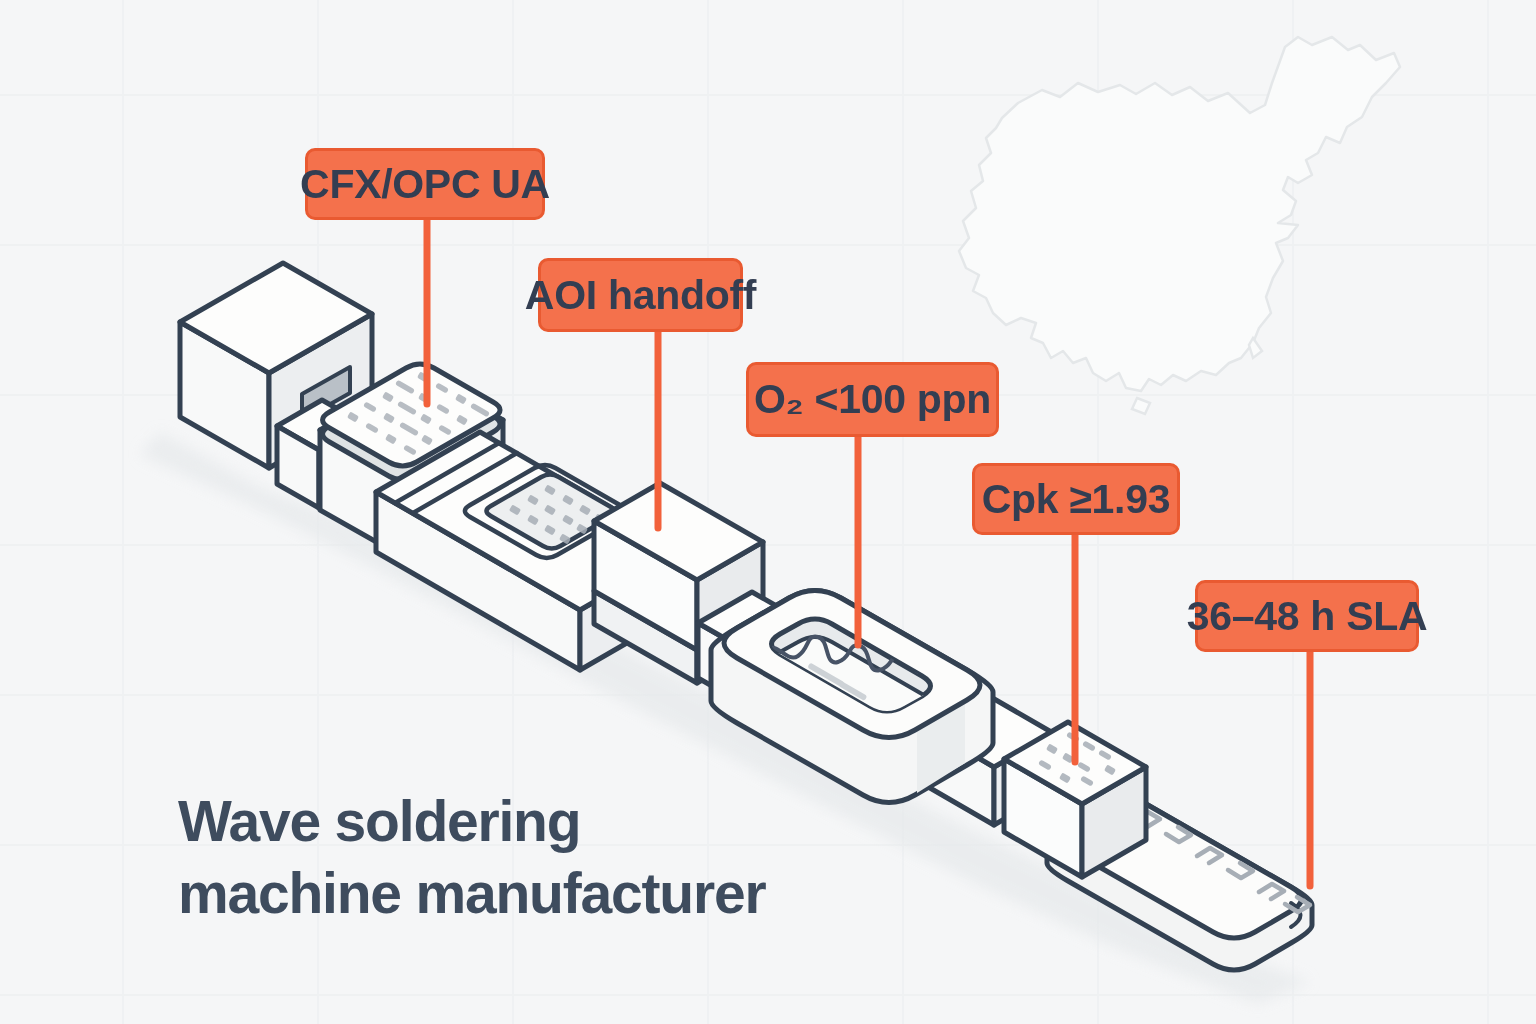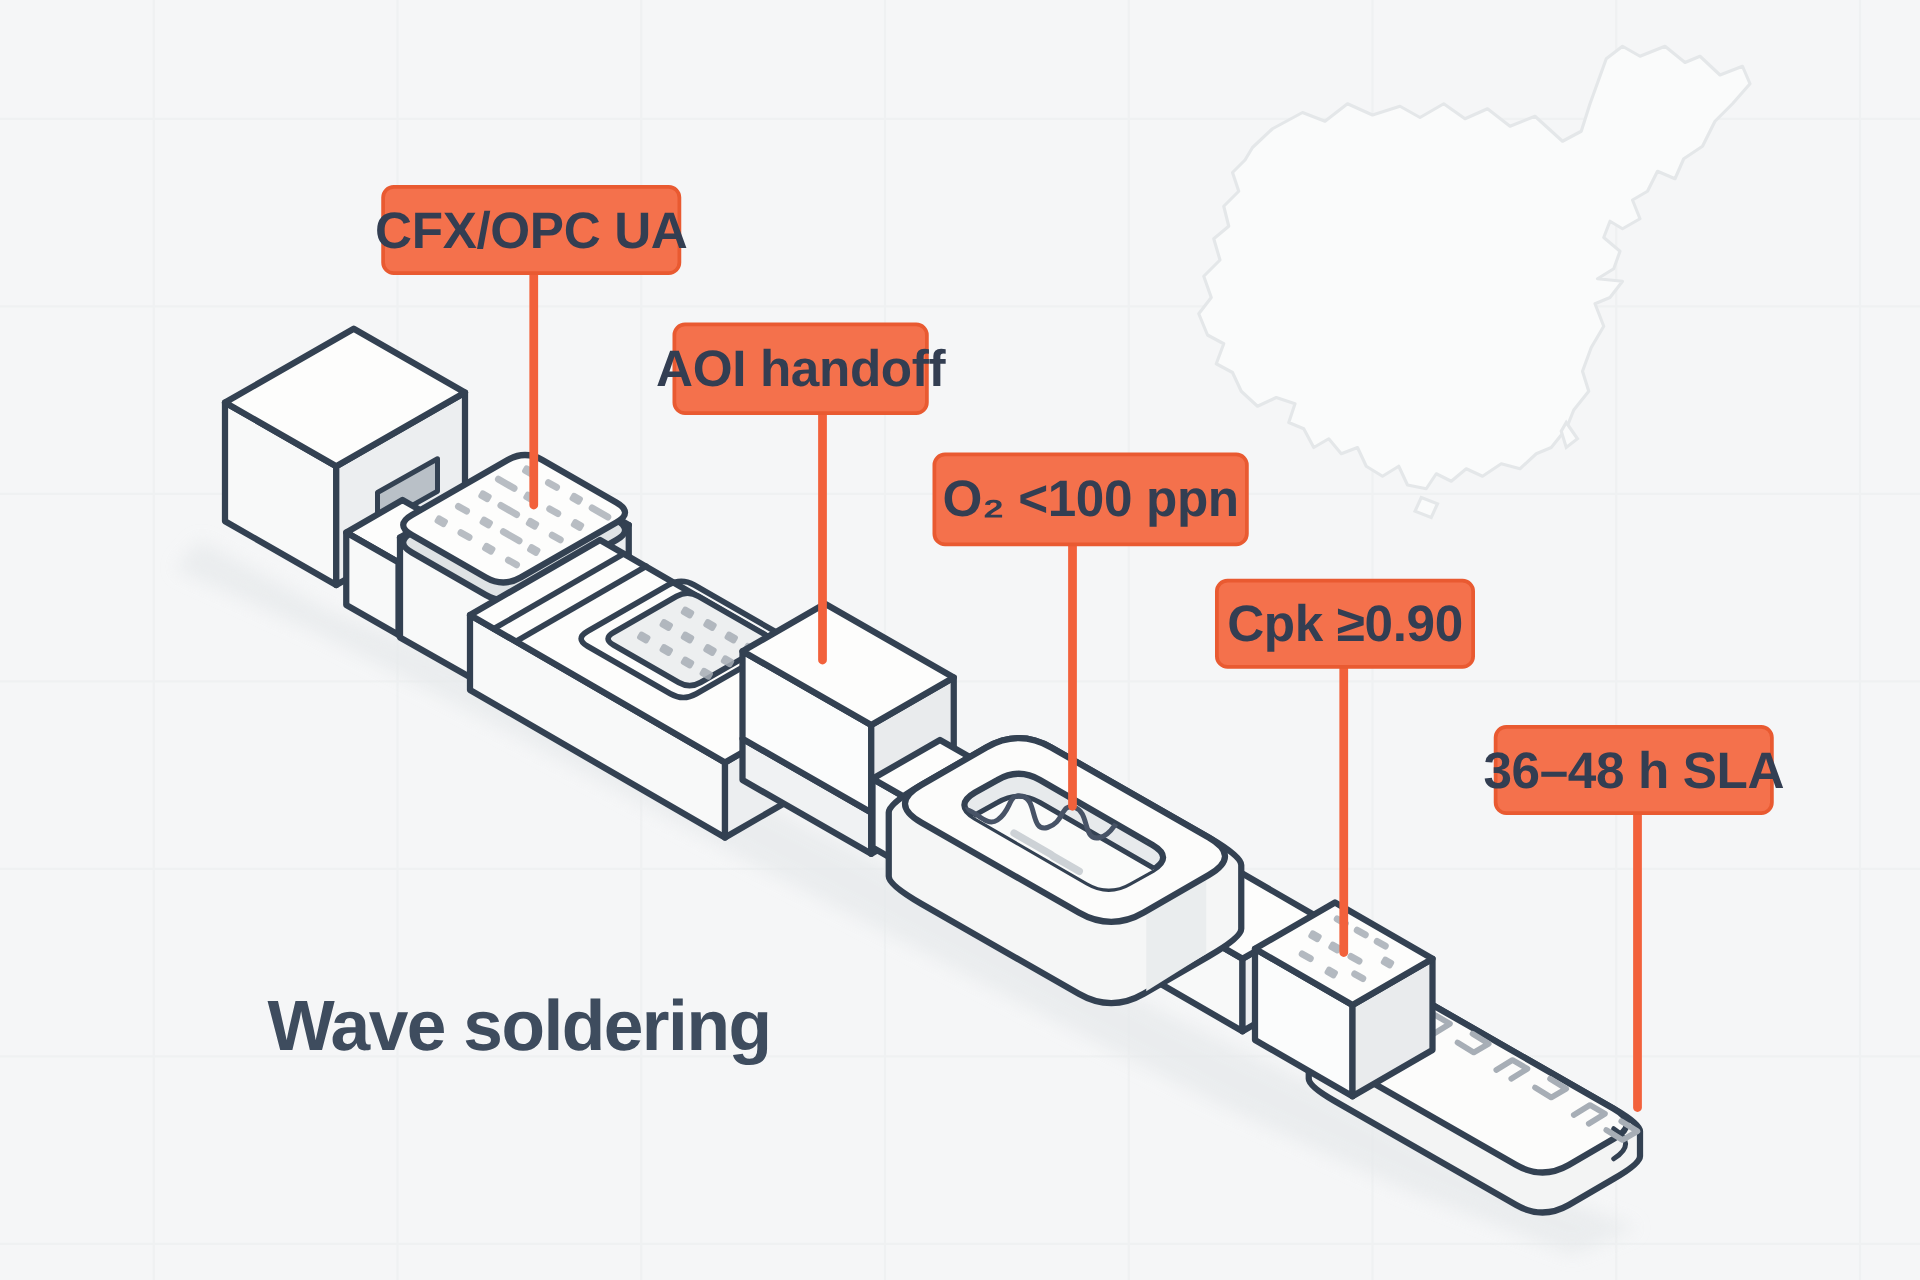--- a/index.html
+++ b/index.html
@@ -20,21 +20,21 @@
     white-space:nowrap;
   }
   .c1{left:305px;top:148px;width:240px;height:72px;}
   .c2{left:538px;top:258px;width:205px;height:74px;}
   .c3{left:746px;top:362px;width:253px;height:75px;}
   .c4{left:972px;top:463px;width:208px;height:72px;}
   .c5{left:1195px;top:580px;width:224px;height:72px;}
   .title{
     position:absolute;left:178px;top:786px;
     font-size:57px;font-weight:600;color:#3e4c5e;
-    line-height:1.26;letter-spacing:-1.2px;margin-left:36px;
+    line-height:1.26;letter-spacing:-1.2px;
   }
   .title div{white-space:nowrap;}
 </style>
 </head>
 <body>
 
 <svg class="scene" width="1536" height="1024" viewBox="0 0 1536 1024">
   <defs>
     <rect id="dotS" x="-5" y="-3.5" width="10" height="7" rx="2" transform="rotate(30)"></rect>
     <rect id="dotM" x="-6.5" y="-2.75" width="13" height="5.5" rx="2.75" transform="rotate(30)"></rect>
@@ -236,21 +236,22 @@
 <div class="callout c1">
   <span>CFX/OPC UA</span>
 </div>
 <div class="callout c2">
   <span>AOI handoff</span>
 </div>
 <div class="callout c3">
   <span>O₂ &lt;100 ppn</span>
 </div>
 <div class="callout c4">
-  <span>Cpk ≥0.90</span>
+  <span>Cpk ≥1.93</span>
 </div>
 <div class="callout c5">
   <span>36–48 h SLA</span>
 </div>
 
 <div class="title">
   <div>Wave soldering</div>
+  <div>machine manufacturer</div>
 </div>
 
 </body></html>

